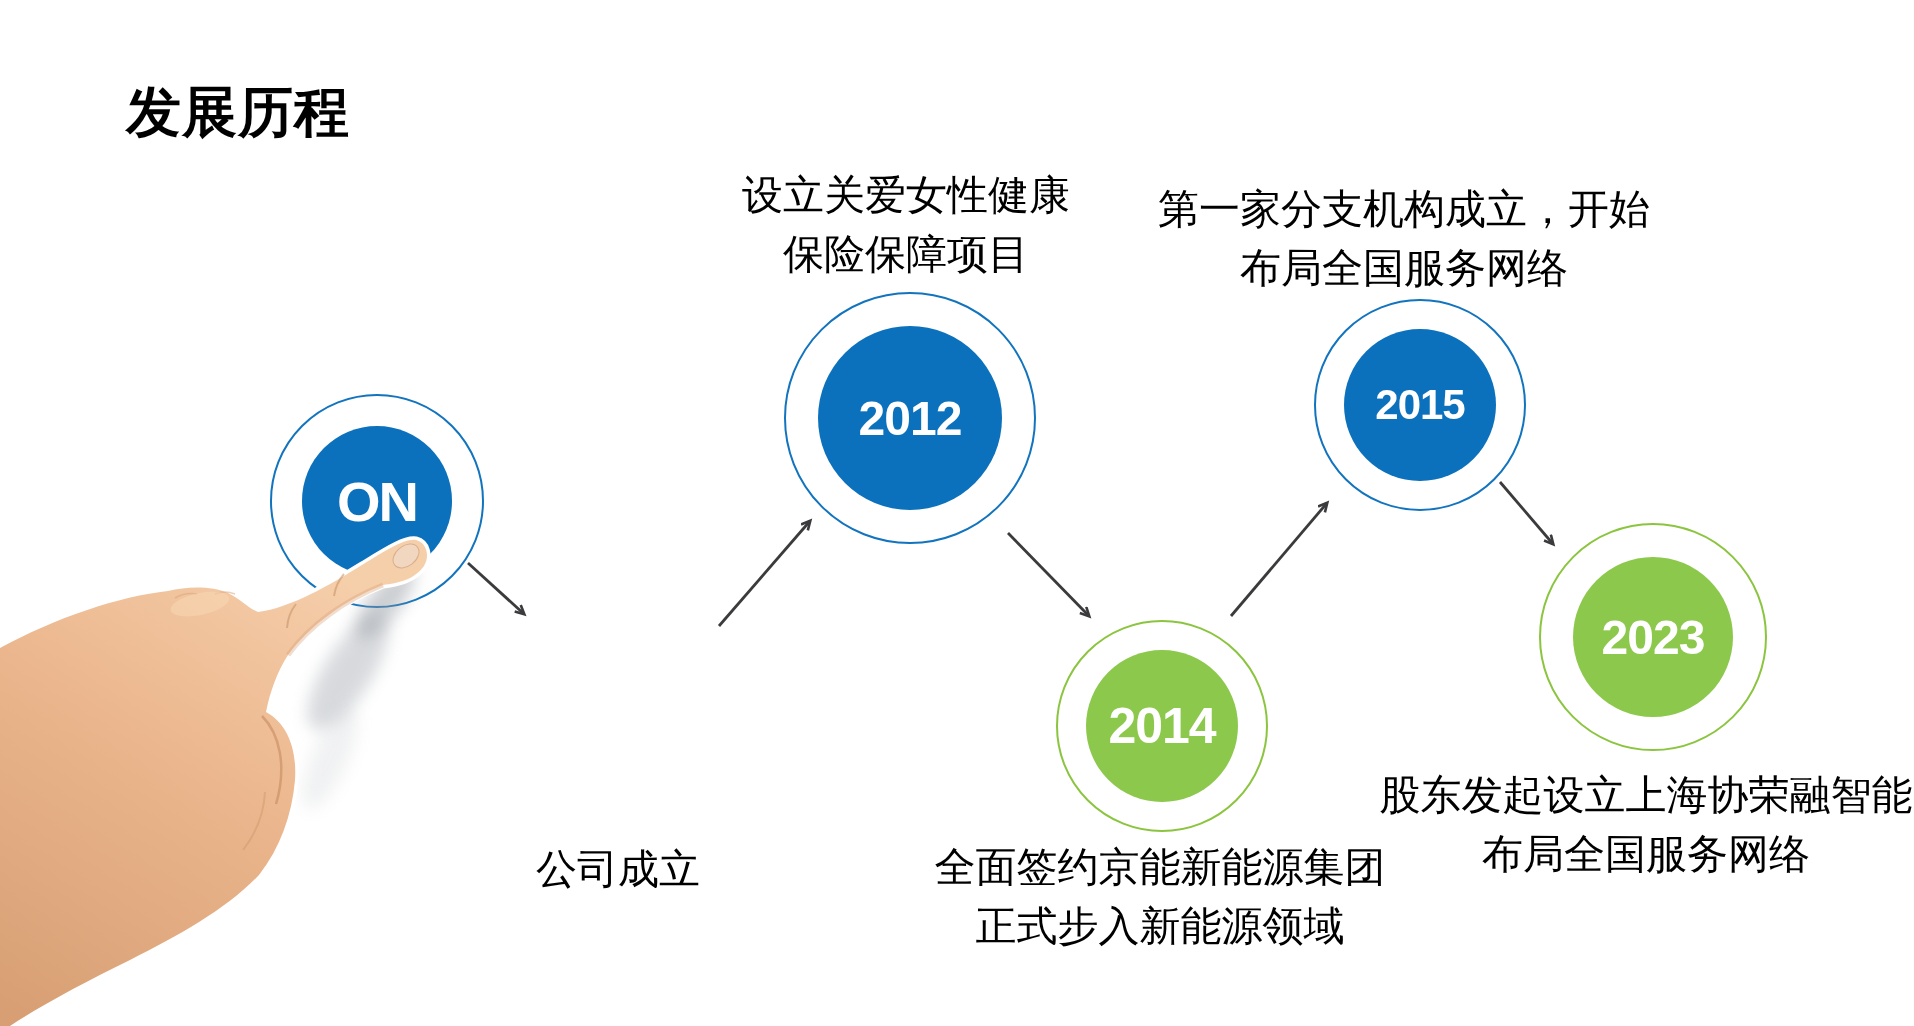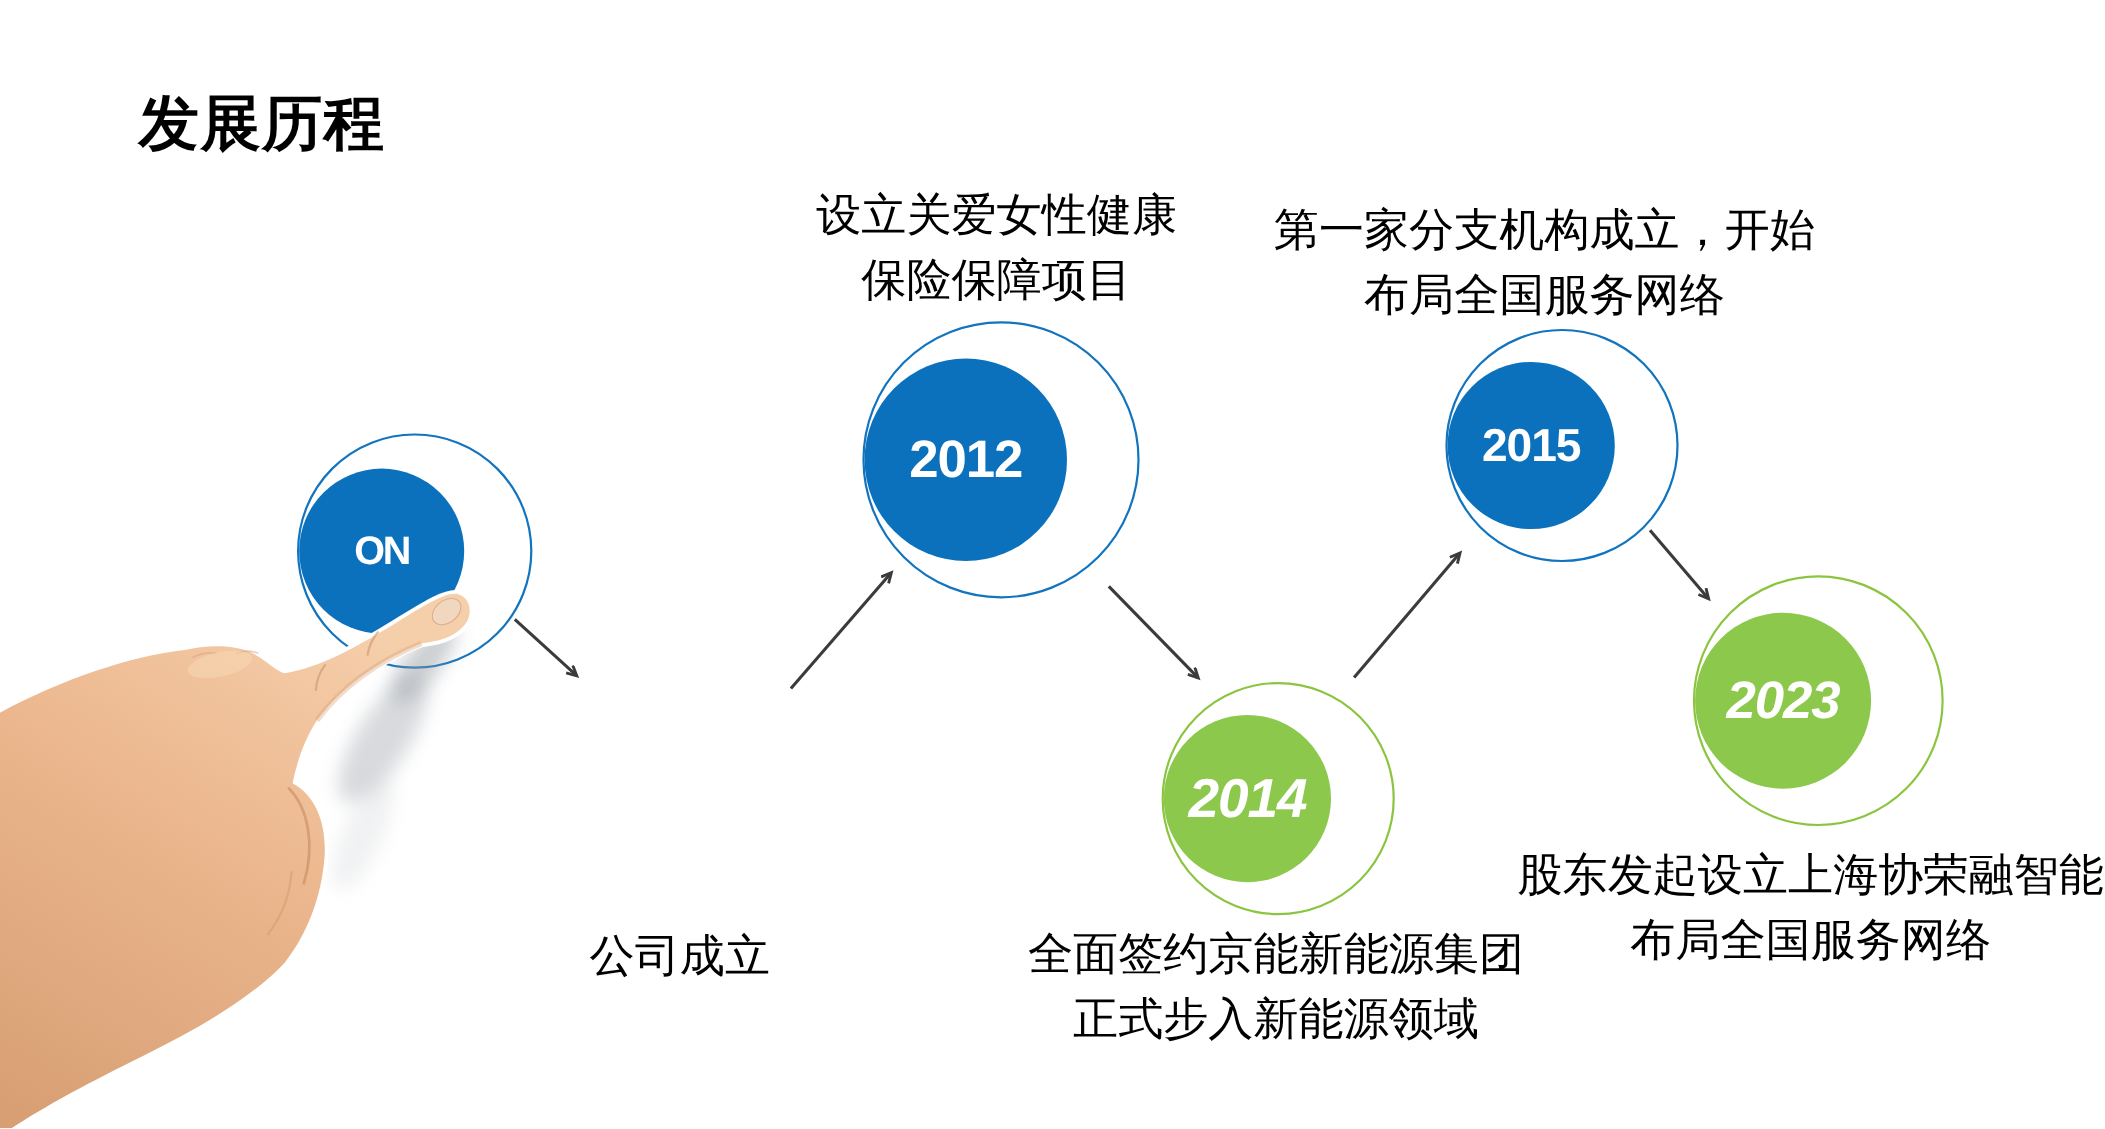--- a/index.html
+++ b/index.html
@@ -11,31 +11,31 @@
   .title{
     position:absolute;left:114px;top:64px;margin:12px;
     font-size:55px;font-weight:700;color:var(--label-text,#000);
     letter-spacing:1px;z-index:2;
   }
   .arrows{position:absolute;left:0;top:0;z-index:1;}
   .arrow-line{stroke:var(--arrow,#3B3B3D);stroke-width:2.8;fill:none;}
   .arrow-head{stroke:var(--arrow,#3B3B3D);fill:none;}
   .node{
     position:absolute;border-radius:50%;box-sizing:border-box;
-    display:flex;align-items:center;z-index:3;
+    display:flex;align-items:center;justify-content:center;z-index:3;
     background:transparent;
   }
   .node.blue{border:2.5px solid var(--blue-ring,#1274BE);}
   .node.green{border:2.5px solid var(--green-ring,#8BC53F);}
   .node .inner{
     border-radius:50%;display:flex;align-items:center;justify-content:center;
     color:var(--year-text,#fff);font-weight:700;letter-spacing:-1px;
   }
   .node.blue .inner{background:var(--blue,#0C71BC);}
-  .node.green .inner{background:var(--green,#8CC84B);font-style:italic;}
+  .node.green .inner{background:var(--green,#8CC84B);}
   .caption{
     position:absolute;transform:translateX(-50%);text-align:center;
     font-size:41px;line-height:59px;font-weight:400;color:var(--label-text,#000);
     white-space:nowrap;z-index:2;
   }
   .hand-svg{position:absolute;left:0;top:520px;width:460px;height:506px;z-index:4;}
 </style>
 </head>
 <body>
 
@@ -50,21 +50,21 @@
       </marker>
     </defs>
     <line class="arrow-line" x1="468" y1="563" x2="524" y2="614" marker-end="url(#ah)"></line>
     <line class="arrow-line" x1="719" y1="626" x2="810" y2="521" marker-end="url(#ah)"></line>
     <line class="arrow-line" x1="1008" y1="533" x2="1089" y2="616" marker-end="url(#ah)"></line>
     <line class="arrow-line" x1="1231" y1="616" x2="1327" y2="503" marker-end="url(#ah)"></line>
     <line class="arrow-line" x1="1500" y1="482" x2="1553" y2="544" marker-end="url(#ah)"></line>
   </svg>
 
   <div class="node blue" style="left:270px;top:394px;width:214px;height:214px">
-    <div class="inner" style="width:150px;height:150px;font-size:36px;letter-spacing:-2px">ON</div>
+    <div class="inner" style="width:150px;height:150px;font-size:56px;letter-spacing:-2px">ON</div>
   </div>
 
 
   <div class="node blue" style="left:784px;top:292px;width:252px;height:252px">
     <div class="inner" style="width:184px;height:184px;font-size:48px">2012</div>
   </div>
 
   <div class="node green" style="left:1056px;top:620px;width:212px;height:212px">
     <div class="inner" style="width:152px;height:152px;font-size:50px">2014</div>
   </div>

